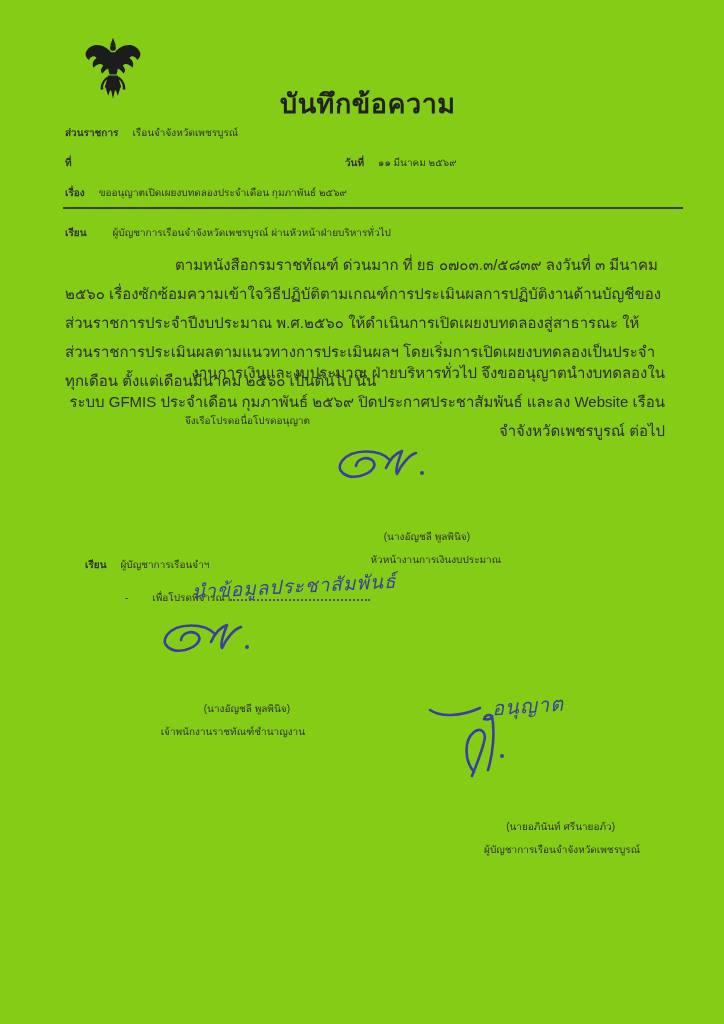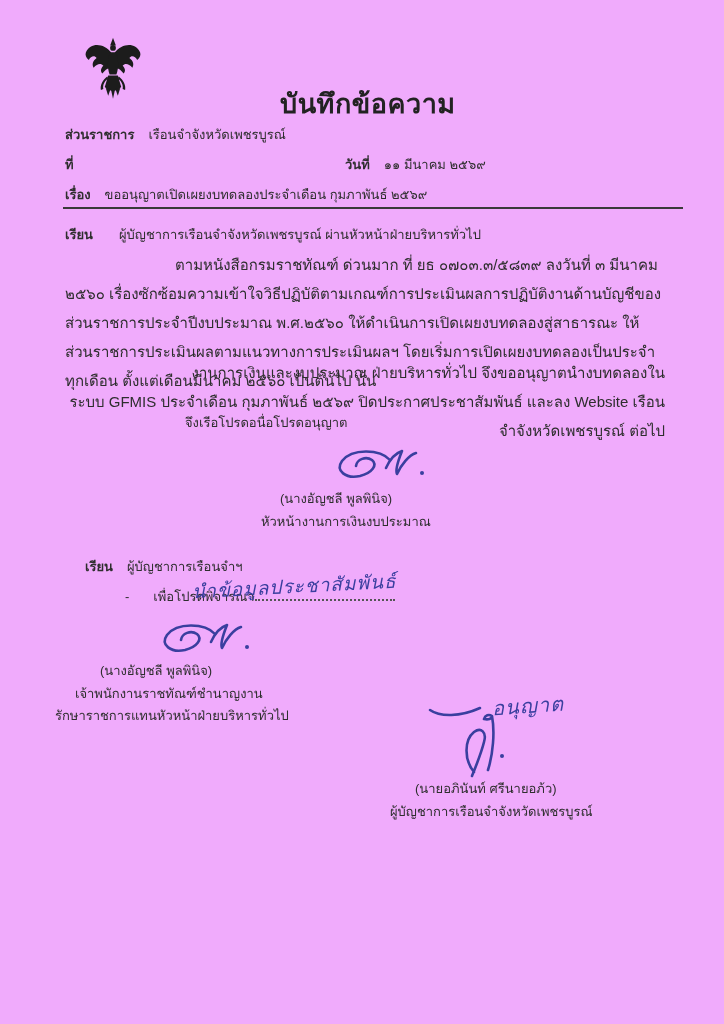--- a/index.html
+++ b/index.html
@@ -3,39 +3,39 @@
 <meta charset="utf-8">
 <style>
   html,body{margin:0;padding:0;}
   body{
     width:724px;height:1024px;
     background:#e8e8e8;
     font-family:"Liberation Sans","DejaVu Sans",sans-serif;
   }
   .page{
     position:relative;width:724px;height:1024px;
-    background:#f0abfc;overflow:hidden;
+    background:#84cc16;overflow:hidden;
     color:#2e2e2e;
   }
   .abs{position:absolute;}
   .b{font-weight:bold;}
-  .t15{font-size:13px;line-height:1.35;}
+  .t15{font-size:10px;line-height:1.35;}
   .title{
     font-size:27px;font-weight:bold;letter-spacing:0.5px;color:#222;
   }
   .rule{
     position:absolute;left:63px;top:207px;width:620px;height:0;
     border-top:2px solid #3a3a3a;
   }
   .para{
     position:absolute;left:65px;width:600px;
     font-size:15px;line-height:29px;color:#2e2e2e;
     text-indent:110px;text-align:left;
   }
-  .center{text-align:left;}
+  .center{text-align:right;margin-top:40px;}
   .hand{
     font-style:italic;
     color:var(--ink,#3a3f9f);
     letter-spacing:1px;
   }
   .sig-svg path{stroke:var(--ink,#3a3f9f);stroke-width:2.6;fill:none;stroke-linecap:round;stroke-linejoin:round;}
   .sig-svg circle{fill:var(--ink,#3a3f9f);}
   .emblem-svg path, .emblem-svg circle, .emblem-svg polygon{fill:#1c1c1c;}
   .dotted{
     display:inline-block;width:140px;height:14px;
@@ -109,21 +109,20 @@
 
   <div class="abs" style="left:155px;top:620px;width:100px;height:45px;">
     <svg class="sig-svg" width="100" height="45" viewBox="0 0 100 45">
       <path d="M60,14 C50,3 22,2 12,15 C5,25 16,33 30,30 C42,27 48,19 42,14 C36,10 27,13 26,20"></path>
       <path d="M56,22 C60,13 66,7 72,5 C68,15 65,24 67,28 C71,19 79,9 86,7"></path>
       <circle cx="92" cy="27" r="2"></circle>
     </svg>
   </div>
   <div class="abs t15 center" style="left:100px;top:662px;width:190px;">(นางอัญชลี  พูลพินิจ)</div>
   <div class="abs t15 center" style="left:75px;top:685px;width:230px;">เจ้าพนักงานราชทัณฑ์ชำนาญงาน</div>
-  <div class="abs t15 center" style="left:55px;top:707px;width:270px;">รักษาราชการแทนหัวหน้าฝ่ายบริหารทั่วไป</div>
 
   <div class="abs" style="left:426px;top:700px;width:58px;height:20px;">
     <svg class="sig-svg" width="58" height="20" viewBox="0 0 58 20">
       <path d="M4,10 C14,17 34,17 54,8"></path>
     </svg>
   </div>
   <div class="abs hand" style="left:492px;top:690px;font-size:20px;transform:rotate(-4deg);">อนุญาต</div>
 
   <div class="abs" style="left:452px;top:712px;width:70px;height:66px;">
     <svg class="sig-svg" width="70" height="66" viewBox="0 0 70 66">

